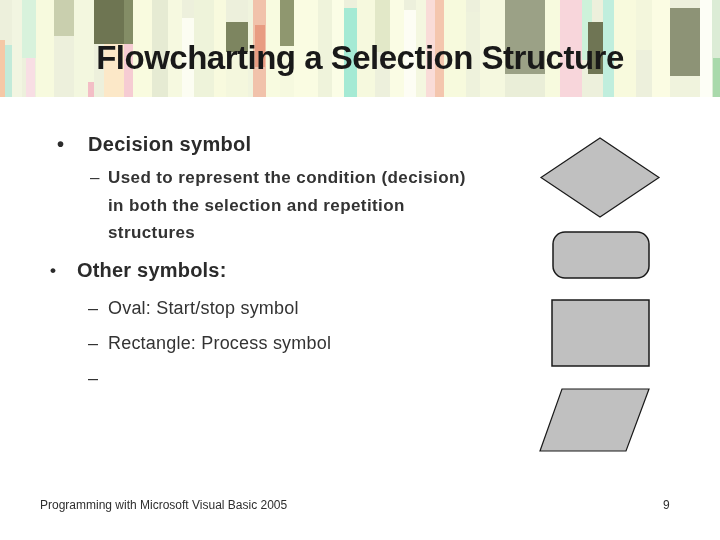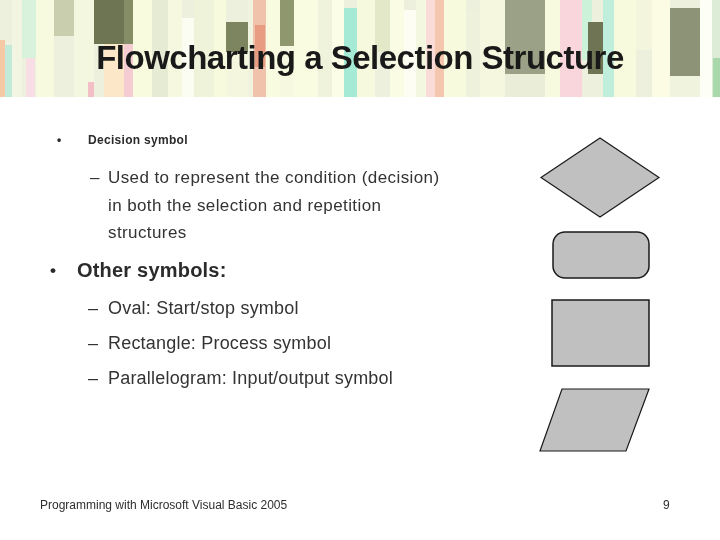--- a/index.html
+++ b/index.html
@@ -9,25 +9,25 @@
   }
   
   .header{position:absolute;left:0;top:0;width:720px;height:97px;background:#edf0dc;overflow:hidden;}
   .stripe{position:absolute;}
   .title{
     position:absolute;left:0;top:41px;width:720px;text-align:center;
     font-size:33px;font-weight:700;letter-spacing:-0.5px;color:#191919;
     margin:0;line-height:1;z-index:3;
   }
   
-  .b1{position:absolute;left:57px;top:133px;font-size:12px;font-weight:700;color:#2b2b2b;letter-spacing:0.3px;}
+  .b1{position:absolute;left:57px;top:133px;font-size:20px;font-weight:700;color:#2b2b2b;letter-spacing:0.3px;}
   .b1 .mk{display:inline-block;width:31px;}
   .s1{position:absolute;left:90px;top:164px;font-size:17px;color:#333333;letter-spacing:0.4px;line-height:27.5px;display:flex;}
   .s1 .mk{width:18px;flex:none;}
-  .s1 .tx{white-space:pre-line;max-width:440px;}
+  .s1 .tx{white-space:pre-line;max-width:440px;font-weight:bold;}
   .b2{position:absolute;left:50px;top:259px;font-size:20px;font-weight:700;color:#2b2b2b;letter-spacing:0.2px;}
   .b2 .mk{display:inline-block;width:27px;font-size:17px;vertical-align:1px;}
   .s2{position:absolute;left:88px;top:292px;font-size:18px;color:#333333;letter-spacing:0.2px;}
   .s2 .row{height:35px;display:flex;align-items:flex-start;line-height:24px;padding-top:4px;box-sizing:border-box;}
   .s2 .mk{width:20px;flex:none;}
   
   #shapes-svg{position:absolute;left:0;top:0;width:720px;height:540px;pointer-events:none;}
   
   .footer-left{position:absolute;left:40px;top:498px;font-size:12px;color:#2e2e2e;}
   .footer-page{position:absolute;left:663px;top:498px;font-size:12px;color:#2e2e2e;}
@@ -122,20 +122,19 @@
     <div class="row">
         <span class="mk">–</span>
         <span>Oval: Start/stop symbol</span>
       </div>
     <div class="row">
         <span class="mk">–</span>
         <span>Rectangle: Process symbol</span>
       </div>
     <div class="row">
         <span class="mk">–</span>
-        <span>Parallelogram: Input/output symbol</span>
       </div>
   </div>
 
   <div class="footer-left">Programming with Microsoft Visual Basic 2005</div>
   <div class="footer-page">9</div>
 
 </div>
 
 </body></html>

